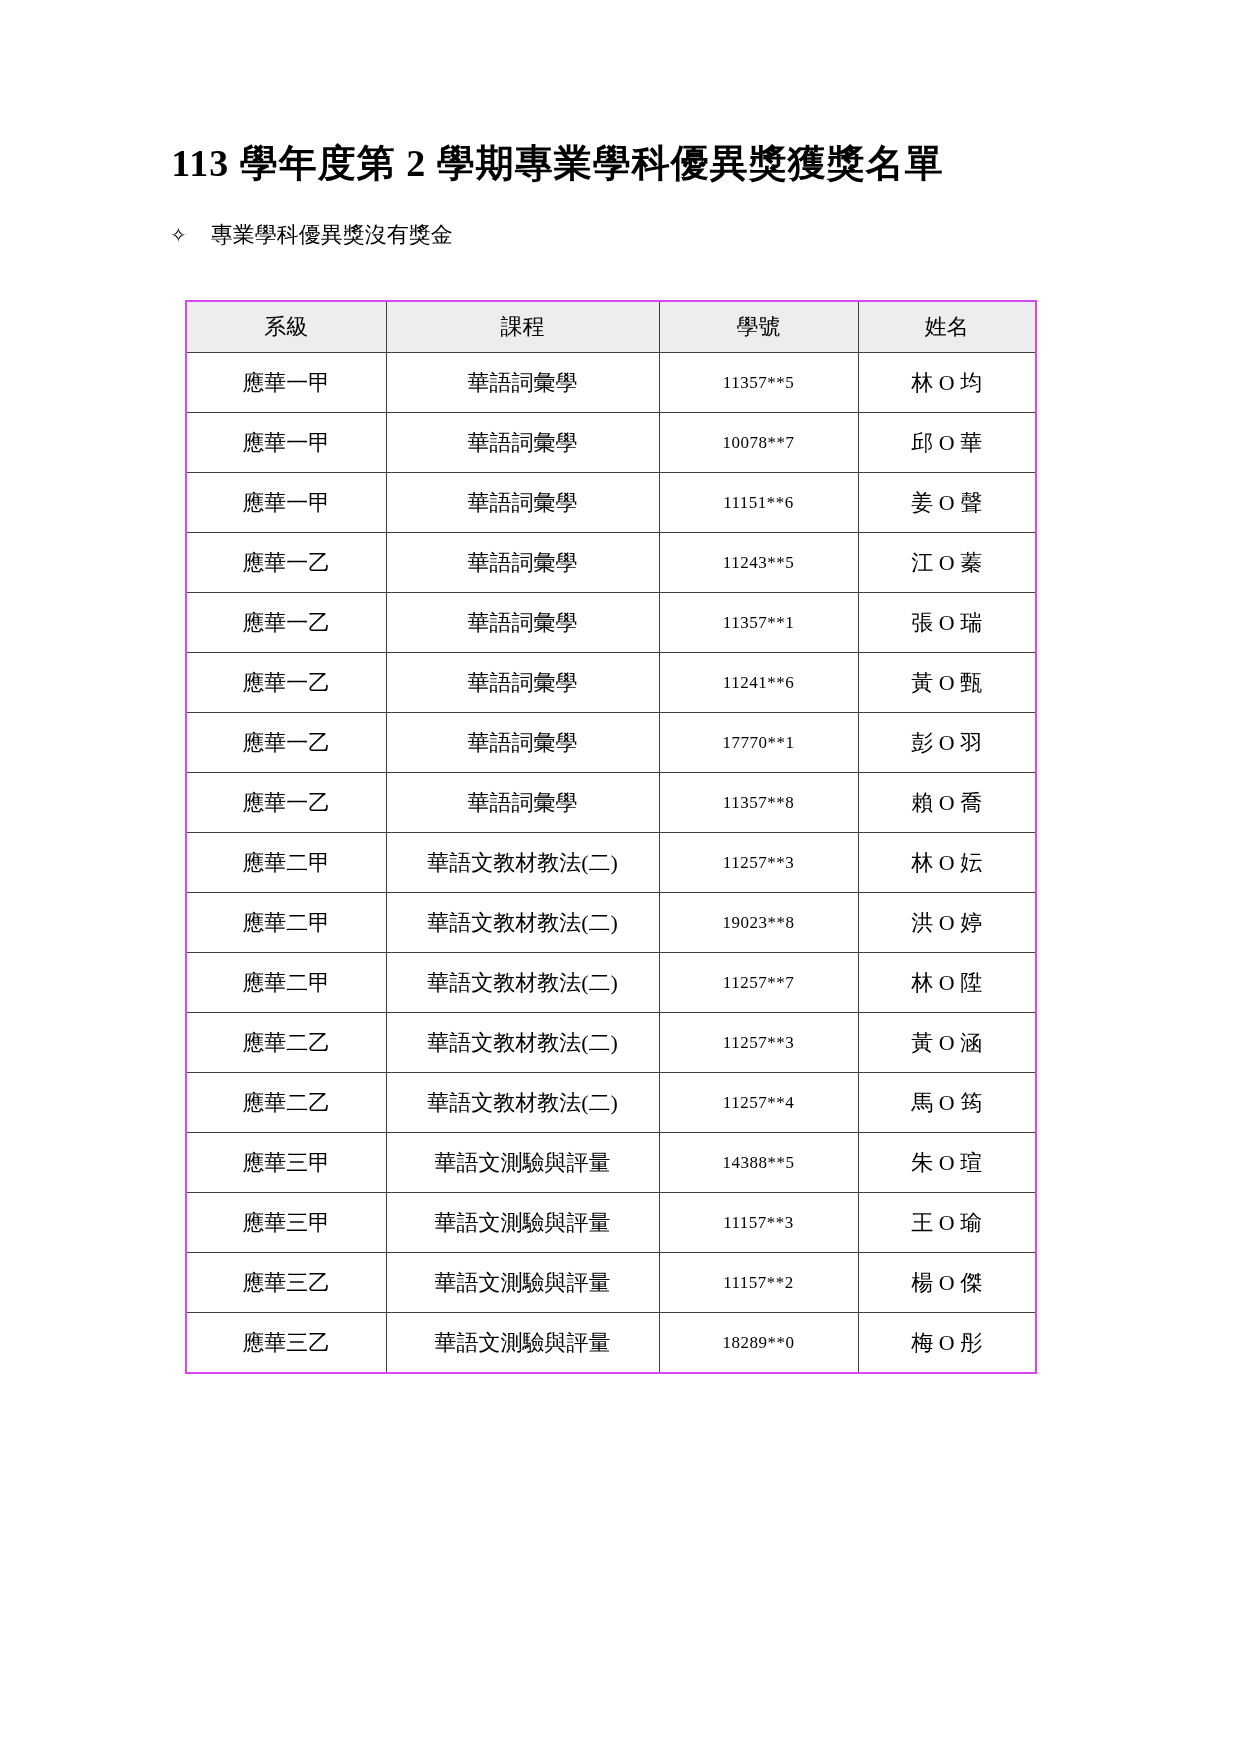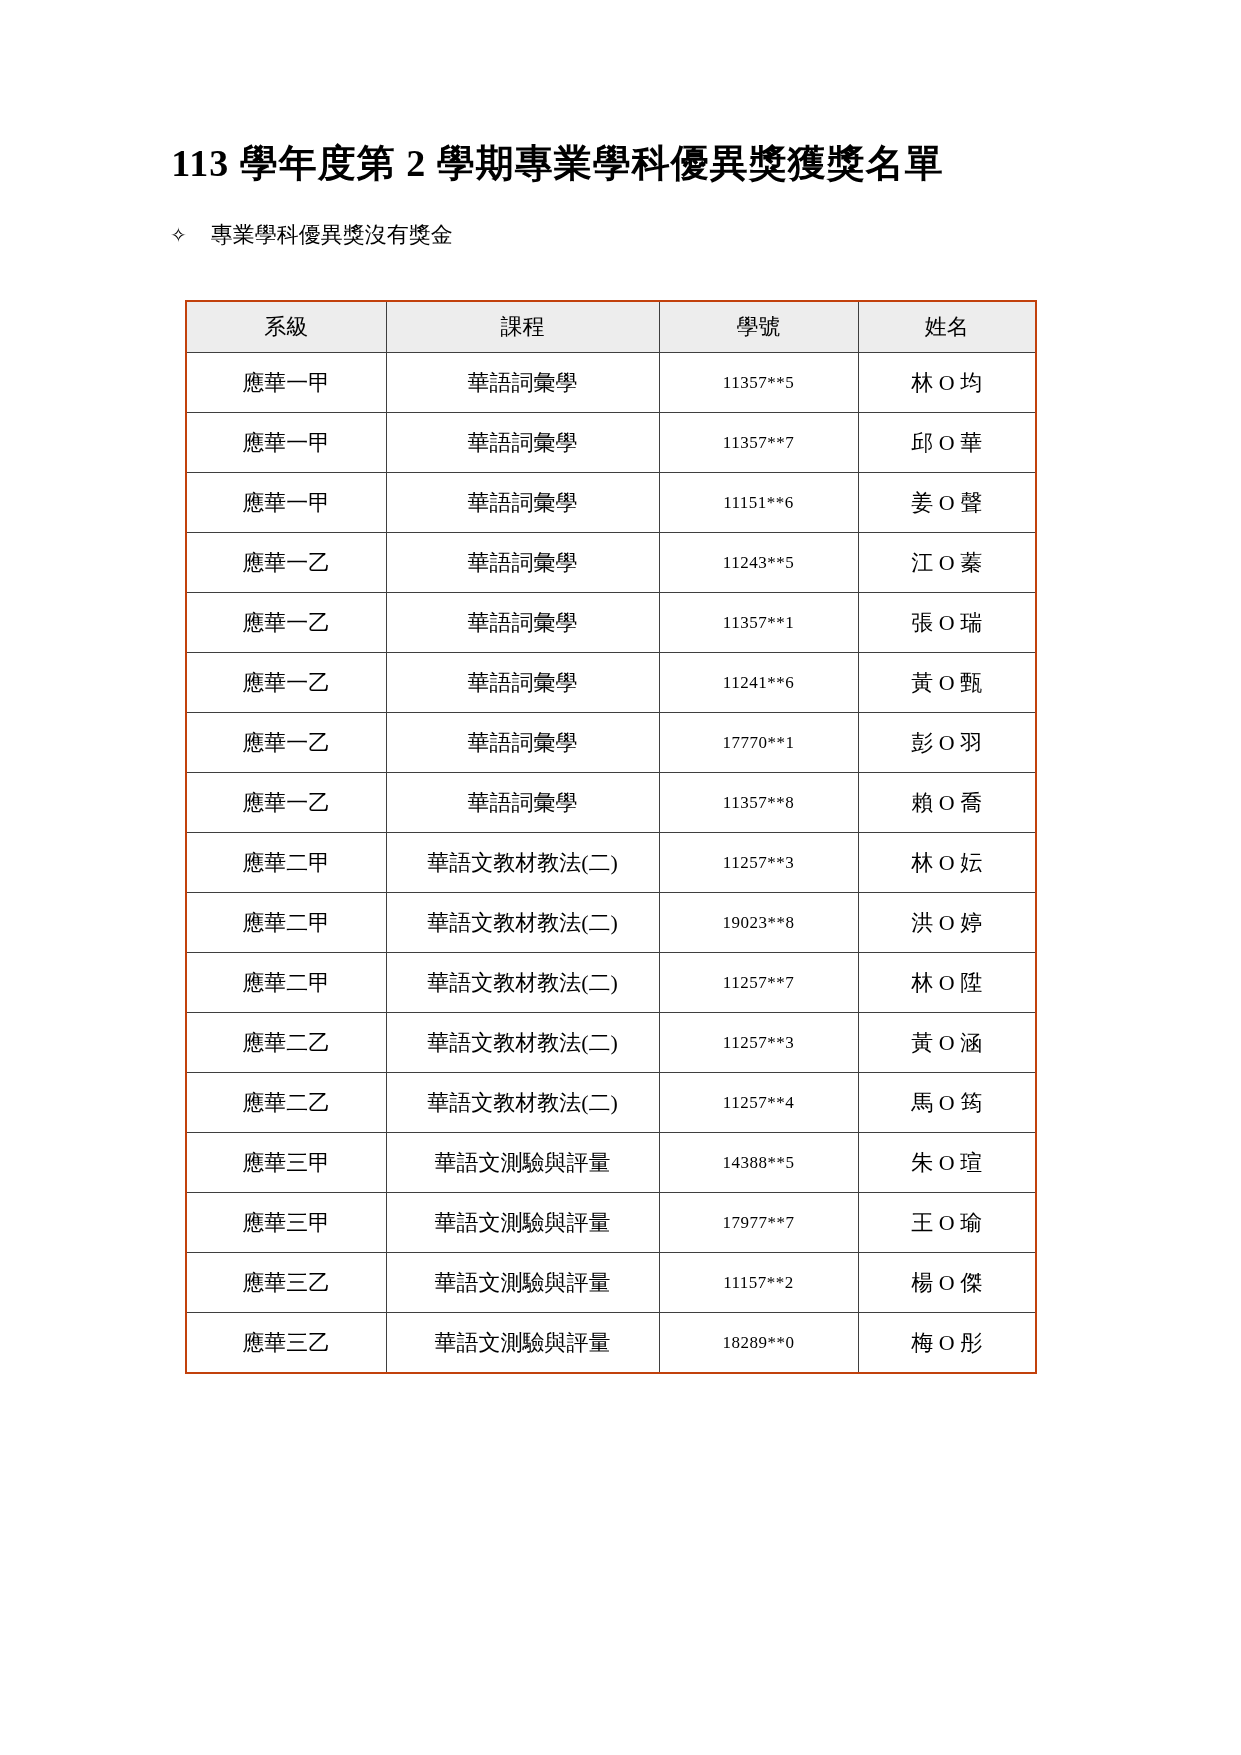--- a/index.html
+++ b/index.html
@@ -54,21 +54,21 @@
   .award-table col.c-name    { width: 178px; }
   .award-table th, .award-table td {
     border: 1px solid #3f3f3f;
     text-align: center;
     vertical-align: middle;
     font-weight: normal;
     font-size: 22px;
     padding: 0;
     overflow: hidden;
   }
-  .award-table { border: 2px solid #c2410c; }
+  .award-table { border: 2px solid #d946ef; }
   .award-table th {
     height: 50px;
     background: #ededed;
   }
   .award-table td {
     height: 59px;
     background: #ffffff;
   }
   .award-table td.id-cell {
     font-size: 17px;
@@ -106,21 +106,21 @@
     <tr>
       <td>應華一甲</td>
       <td>華語詞彙學</td>
       <td class="id-cell">11357**5</td>
       <td>林 O 均</td>
     </tr>
 
     <tr>
       <td>應華一甲</td>
       <td>華語詞彙學</td>
-      <td class="id-cell">11357**7</td>
+      <td class="id-cell">10078**7</td>
       <td>邱 O 華</td>
     </tr>
 
     <tr>
       <td>應華一甲</td>
       <td>華語詞彙學</td>
       <td class="id-cell">11151**6</td>
       <td>姜 O 聲</td>
     </tr>
 
@@ -197,21 +197,21 @@
     <tr>
       <td>應華三甲</td>
       <td>華語文測驗與評量</td>
       <td class="id-cell">14388**5</td>
       <td>朱 O 瑄</td>
     </tr>
 
     <tr>
       <td>應華三甲</td>
       <td>華語文測驗與評量</td>
-      <td class="id-cell">17977**7</td>
+      <td class="id-cell">11157**3</td>
       <td>王 O 瑜</td>
     </tr>
 
     <tr>
       <td>應華三乙</td>
       <td>華語文測驗與評量</td>
       <td class="id-cell">11157**2</td>
       <td>楊 O 傑</td>
     </tr>
 

